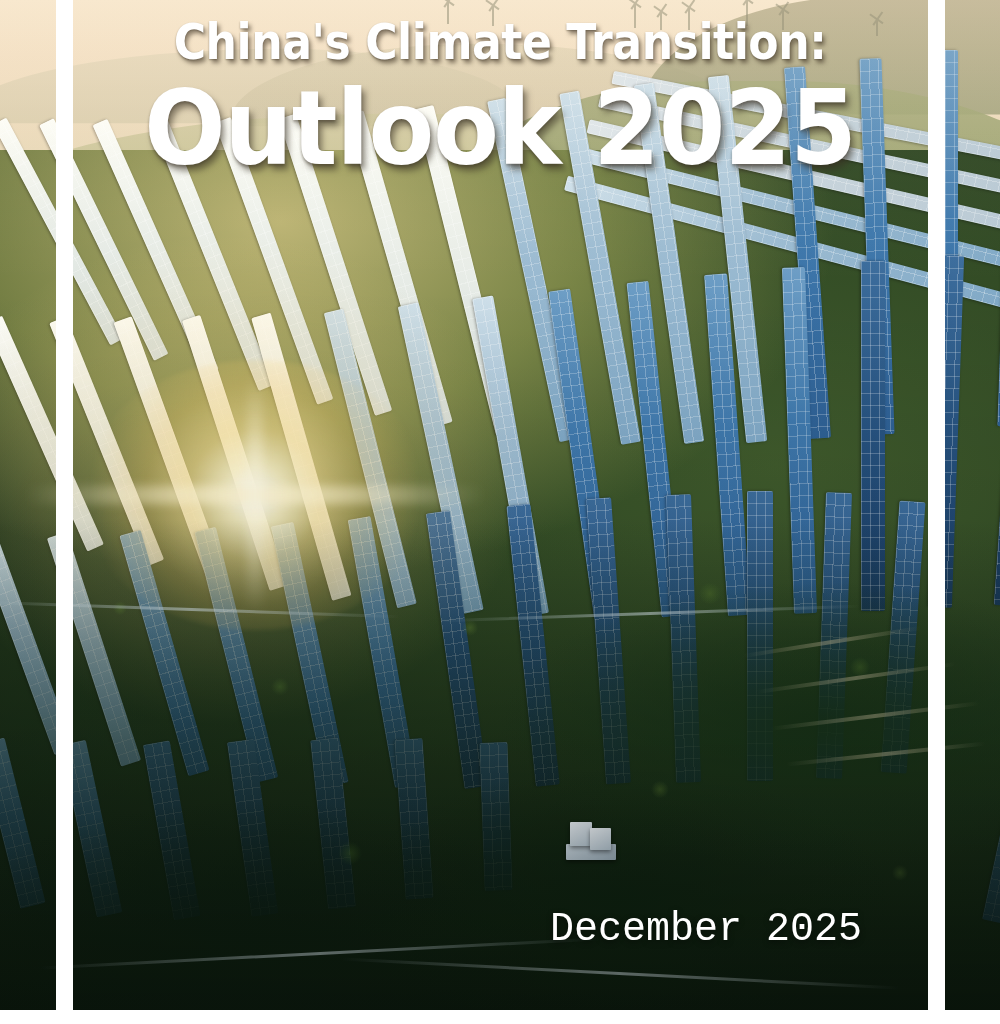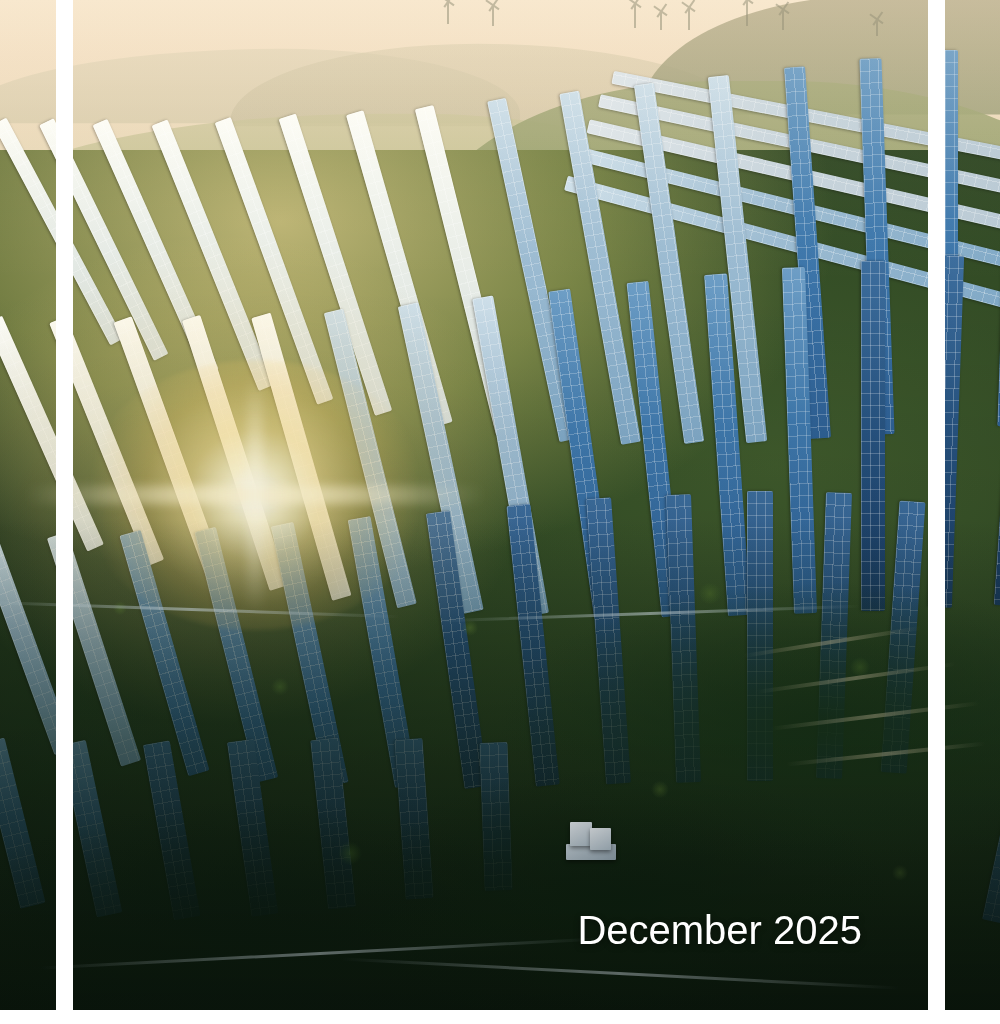--- a/index.html
+++ b/index.html
@@ -286,21 +286,21 @@
     letter-spacing: -1px;
     transform: scaleX(.92);
     text-shadow: 4px 6px 7px rgba(55,48,34,.55), 0 2px 3px rgba(55,48,34,.4);
   }
   .date-line {
     position: absolute;
     right: 138px;
     top: 906px;
     z-index: 8;
     color: #ffffff;
-    font-family: Liberation Sans, sans-serif;
+    font-family: Liberation Mono, monospace;
     font-weight: normal;
     font-size: 40px;
     line-height: 48px;
     letter-spacing: 0px;
     text-shadow: 0 2px 6px rgba(0,0,0,.45);
     pointer-events: none;
   }
 </style>
 </head>
 <body>
@@ -418,16 +418,20 @@
     <div class="track" style="left:-20px; top:608px; width:420px; transform:rotate(2deg);"></div>
     <div class="track" style="left:440px; top:612px; width:420px; transform:rotate(-2deg);"></div>
 
     <div class="grade"></div>
   </div>
 
   <div class="stripe stripe-left"></div>
   <div class="stripe stripe-right"></div>
   <div class="stripe stripe-bot"></div>
 
+  <div class="title-block">
+    <div class="title-line1">China's Climate Transition:</div>
+    <div class="title-line2">Outlook 2025</div>
+  </div>
 
   <div class="date-line">December 2025</div>
 
 </div>
 
 </body></html>

